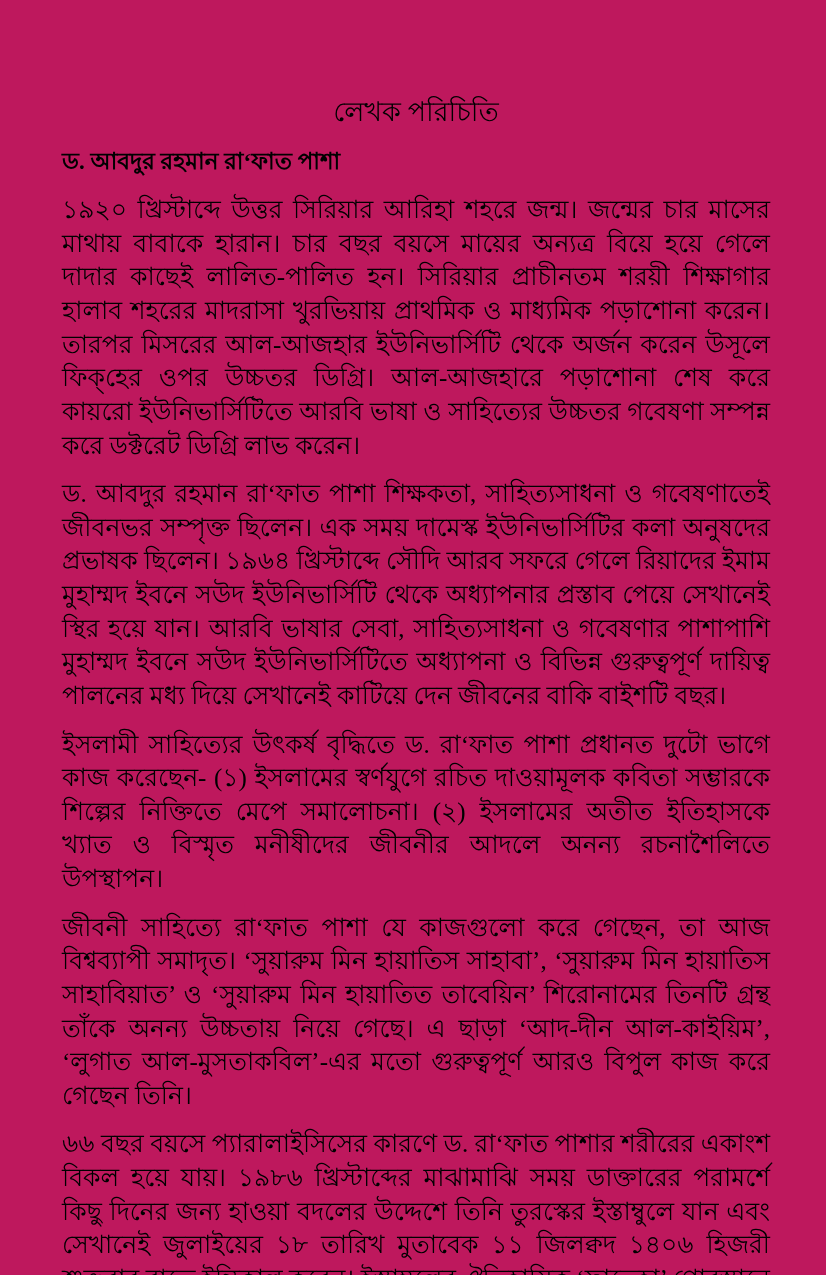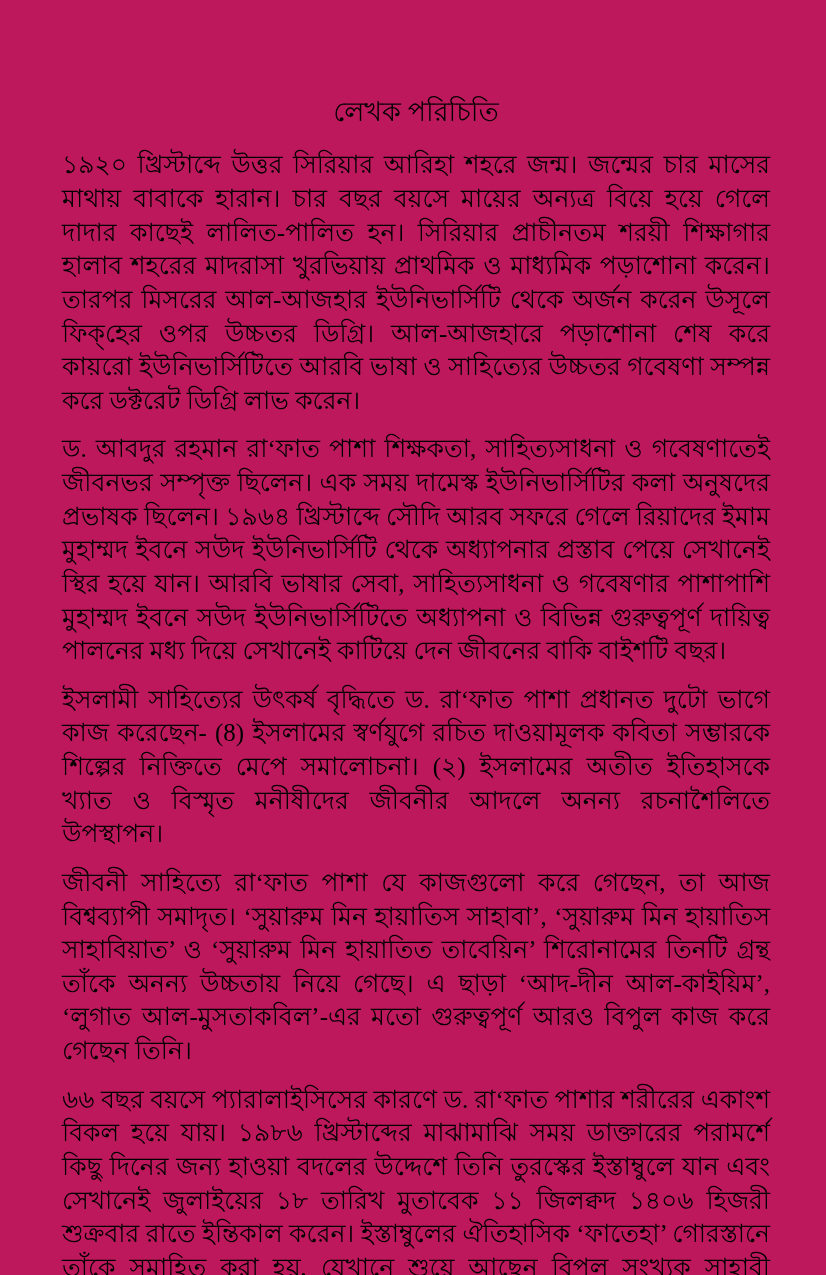--- a/index.html
+++ b/index.html
@@ -44,25 +44,26 @@
     letter-spacing: 3px;
     margin-top: 4px;
   }
 </style>
 </head>
 <body>
 
 <div class="page">
   <h1 class="title">লেখক পরিচিতি</h1>
 
+  <h2 class="author">ড. আবদুর রহমান রা‘ফাত পাশা</h2>
 
   <p class="body-para">১৯২০ খ্রিস্টাব্দে উত্তর সিরিয়ার আরিহা শহরে জন্ম। জন্মের চার মাসের মাথায় বাবাকে হারান। চার বছর বয়সে মায়ের অন্যত্র বিয়ে হয়ে গেলে দাদার কাছেই লালিত-পালিত হন। সিরিয়ার প্রাচীনতম শরয়ী শিক্ষাগার হালাব শহরের মাদরাসা খুরভিয়ায় প্রাথমিক ও মাধ্যমিক পড়াশোনা করেন। তারপর মিসরের আল-আজহার ইউনিভার্সিটি থেকে অর্জন করেন উসূলে ফিক্‌হের ওপর উচ্চতর ডিগ্রি। আল-আজহারে পড়াশোনা শেষ করে কায়রো ইউনিভার্সিটিতে আরবি ভাষা ও সাহিত্যের উচ্চতর গবেষণা সম্পন্ন করে ডক্টরেট ডিগ্রি লাভ করেন।</p>
 
   <p class="body-para">ড. আবদুর রহমান রা‘ফাত পাশা শিক্ষকতা, সাহিত্যসাধনা ও গবেষণাতেই জীবনভর সম্পৃক্ত ছিলেন। এক সময় দামেস্ক ইউনিভার্সিটির কলা অনুষদের প্রভাষক ছিলেন। ১৯৬৪ খ্রিস্টাব্দে সৌদি আরব সফরে গেলে রিয়াদের ইমাম মুহাম্মদ ইবনে সউদ ইউনিভার্সিটি থেকে অধ্যাপনার প্রস্তাব পেয়ে সেখানেই স্থির হয়ে যান। আরবি ভাষার সেবা, সাহিত্যসাধনা ও গবেষণার পাশাপাশি মুহাম্মদ ইবনে সউদ ইউনিভার্সিটিতে অধ্যাপনা ও বিভিন্ন গুরুত্বপূর্ণ দায়িত্ব পালনের মধ্য দিয়ে সেখানেই কাটিয়ে দেন জীবনের বাকি বাইশটি বছর।</p>
 
-  <p class="body-para">ইসলামী সাহিত্যের উৎকর্ষ বৃদ্ধিতে ড. রা‘ফাত পাশা প্রধানত দুটো ভাগে কাজ করেছেন- (8) ইসলামের স্বর্ণযুগে রচিত দাওয়ামূলক কবিতা সম্ভারকে শিল্পের নিক্তিতে মেপে সমালোচনা। (২) ইসলামের অতীত ইতিহাসকে খ্যাত ও বিস্মৃত মনীষীদের জীবনীর আদলে অনন্য রচনাশৈলিতে উপস্থাপন।</p>
+  <p class="body-para">ইসলামী সাহিত্যের উৎকর্ষ বৃদ্ধিতে ড. রা‘ফাত পাশা প্রধানত দুটো ভাগে কাজ করেছেন- (১) ইসলামের স্বর্ণযুগে রচিত দাওয়ামূলক কবিতা সম্ভারকে শিল্পের নিক্তিতে মেপে সমালোচনা। (২) ইসলামের অতীত ইতিহাসকে খ্যাত ও বিস্মৃত মনীষীদের জীবনীর আদলে অনন্য রচনাশৈলিতে উপস্থাপন।</p>
 
   <p class="body-para">জীবনী সাহিত্যে রা‘ফাত পাশা যে কাজগুলো করে গেছেন, তা আজ বিশ্বব্যাপী সমাদৃত। ‘সুয়ারুম মিন হায়াতিস সাহাবা’, ‘সুয়ারুম মিন হায়াতিস সাহাবিয়াত’ ও ‘সুয়ারুম মিন হায়াতিত তাবেয়িন’ শিরোনামের তিনটি গ্রন্থ তাঁকে অনন্য উচ্চতায় নিয়ে গেছে। এ ছাড়া ‘আদ-দীন আল-কাইয়িম’, ‘লুগাত আল-মুসতাকবিল’-এর মতো গুরুত্বপূর্ণ আরও বিপুল কাজ করে গেছেন তিনি।</p>
 
   <p class="body-para">৬৬ বছর বয়সে প্যারালাইসিসের কারণে ড. রা‘ফাত পাশার শরীরের একাংশ বিকল হয়ে যায়। ১৯৮৬ খ্রিস্টাব্দের মাঝামাঝি সময় ডাক্তারের পরামর্শে কিছু দিনের জন্য হাওয়া বদলের উদ্দেশে তিনি তুরস্কের ইস্তাম্বুলে যান এবং সেখানেই জুলাইয়ের ১৮ তারিখ মুতাবেক ১১ জিলক্বদ ১৪০৬ হিজরী শুক্রবার রাতে ইন্তিকাল করেন। ইস্তাম্বুলের ঐতিহাসিক ‘ফাতেহা’ গোরস্তানে তাঁকে সমাহিত করা হয়, যেখানে শুয়ে আছেন বিপুল সংখ্যক সাহাবী আজমাঈন ও তাবেয়িনে কেরাম।</p>
 
   <div class="end-mark">***</div>
 </div>
 
 </body></html>

